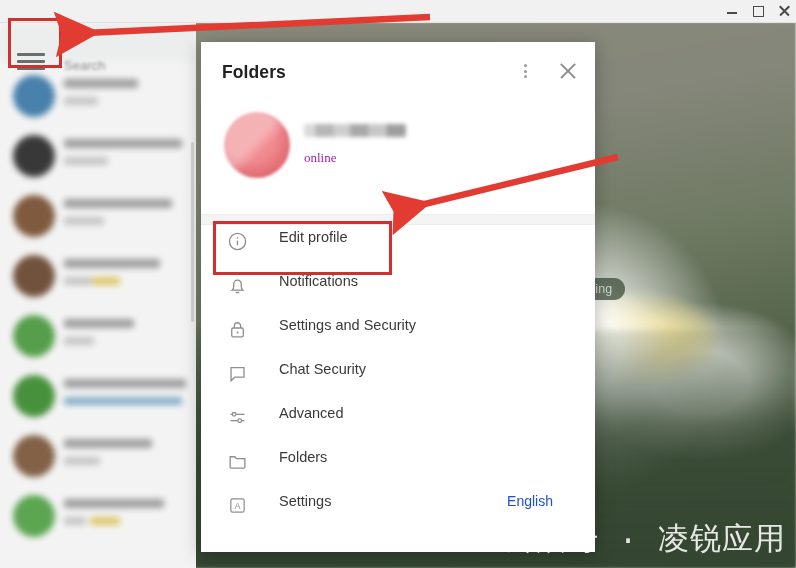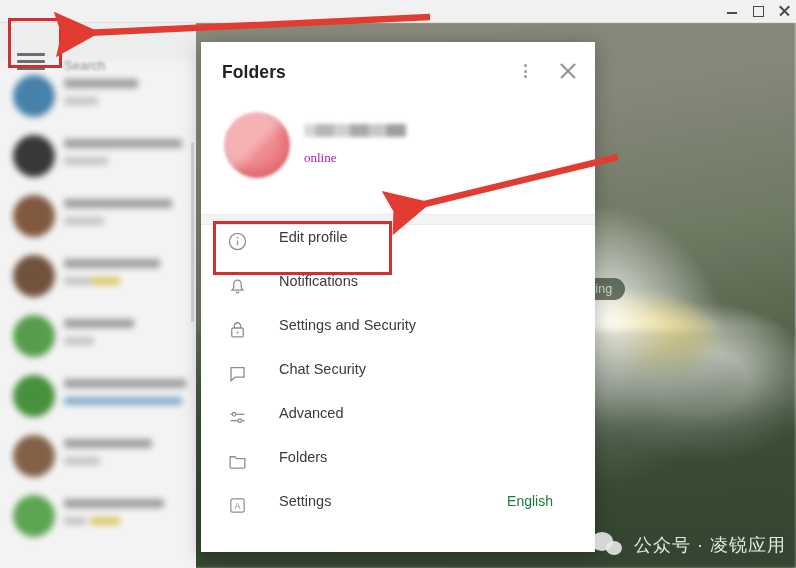--- a/index.html
+++ b/index.html
@@ -187,21 +187,21 @@
     margin-left: 24px; margin-right: 0;
     display: flex; align-items: center; justify-content: center;
     color: #8e8e8e; flex: 0 0 auto;
   }
   .mi-label {
     margin-left: 30px;
     font-size: 14.5px; color: #3a3a3a;
   }
   .mi-value {
     position: absolute; right: 42px;
-    font-size: 14px; color: #15803d;
+    font-size: 14px; color: #1d4ed8;
   }
 
   
   .anno-box {
     position: absolute;
     border: 3px solid #cf3131;
     z-index: 60;
     pointer-events: none;
   }
   #box-hamburger { left: 8px; top: 18px; width: 48px; height: 44px; }
@@ -231,23 +231,23 @@
     width: 34px; height: 30px; position: relative;
     opacity: 0.9;
   }
   .wm-bubble {
     position: absolute; border-radius: 50%;
     background: rgba(255,255,255,0.88);
   }
   .wm-b1 { width: 22px; height: 19px; left: 0; top: 2px; }
   .wm-b2 { width: 16px; height: 14px; left: 15px; top: 11px; }
   .wm-text {
-    font-size: 18px; color: rgba(255,255,255,0.88);
+    font-size: 31px; color: rgba(255,255,255,0.88);
     letter-spacing: 1px;
-    font-family: Liberation Sans, sans-serif;
+    font-family: Liberation Mono, monospace;
   }
 </style>
 </head>
 <body>
 
 <div id="app">
 
   <div class="bg-photo"></div>
   <div class="bg-dark-lower"></div>
   <div class="photo-pill">ssaging</div>

